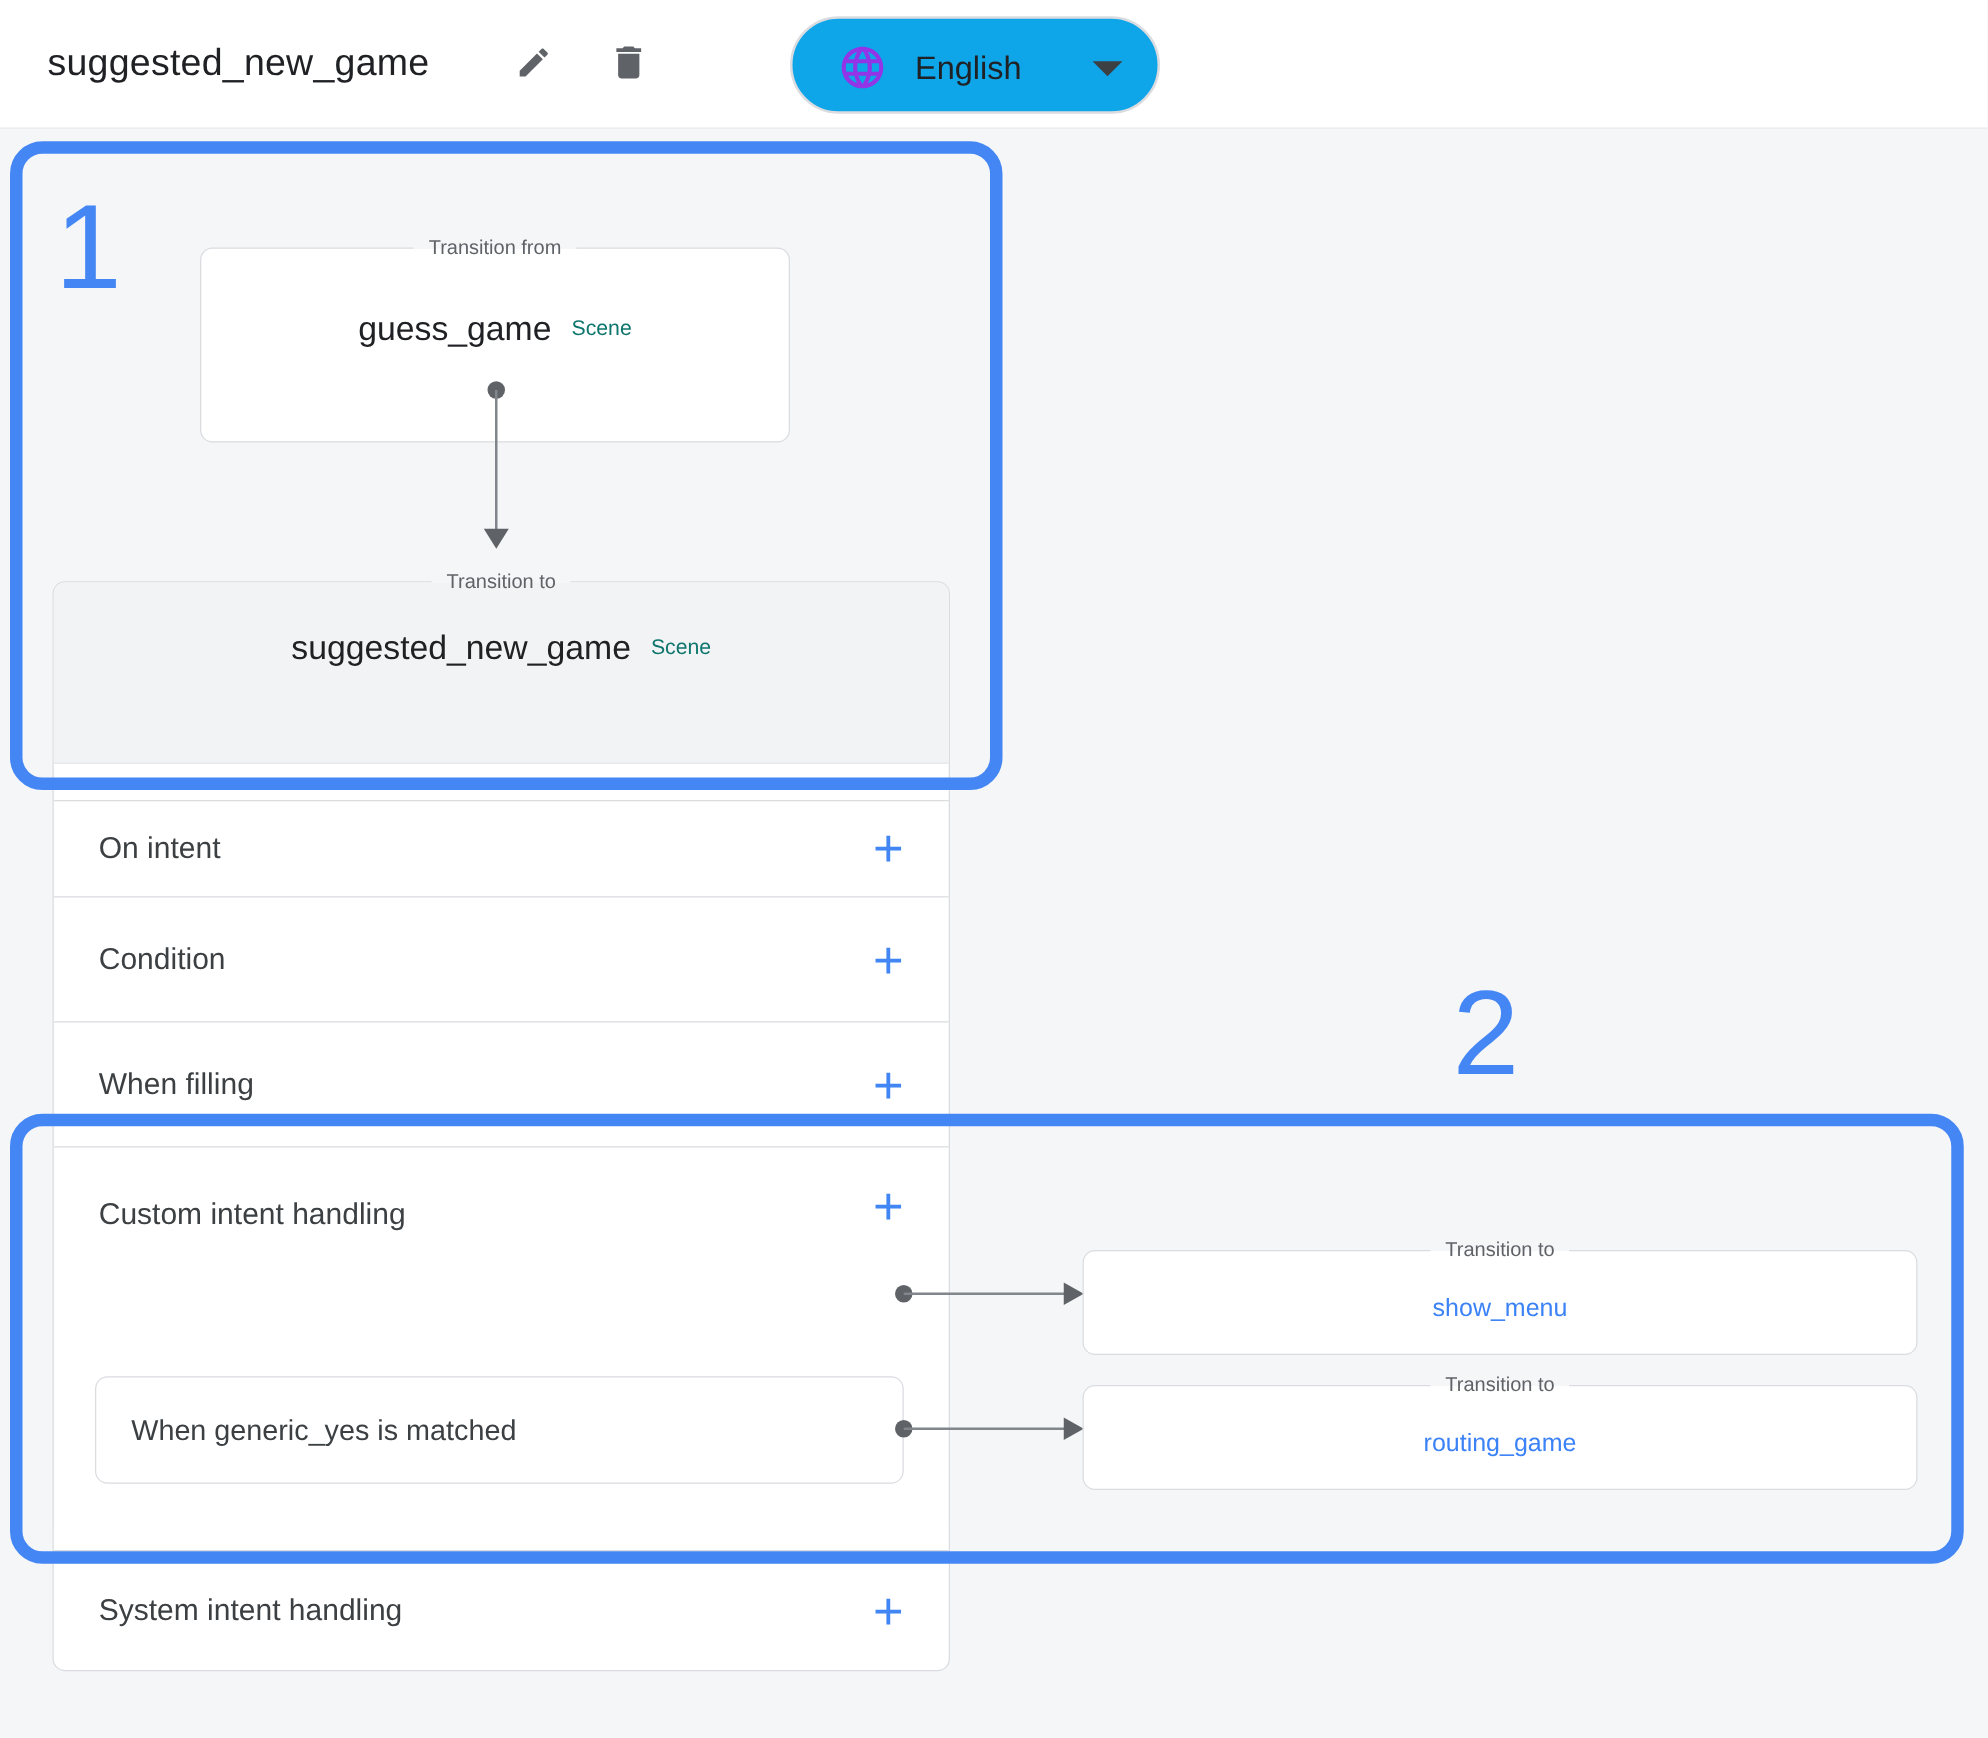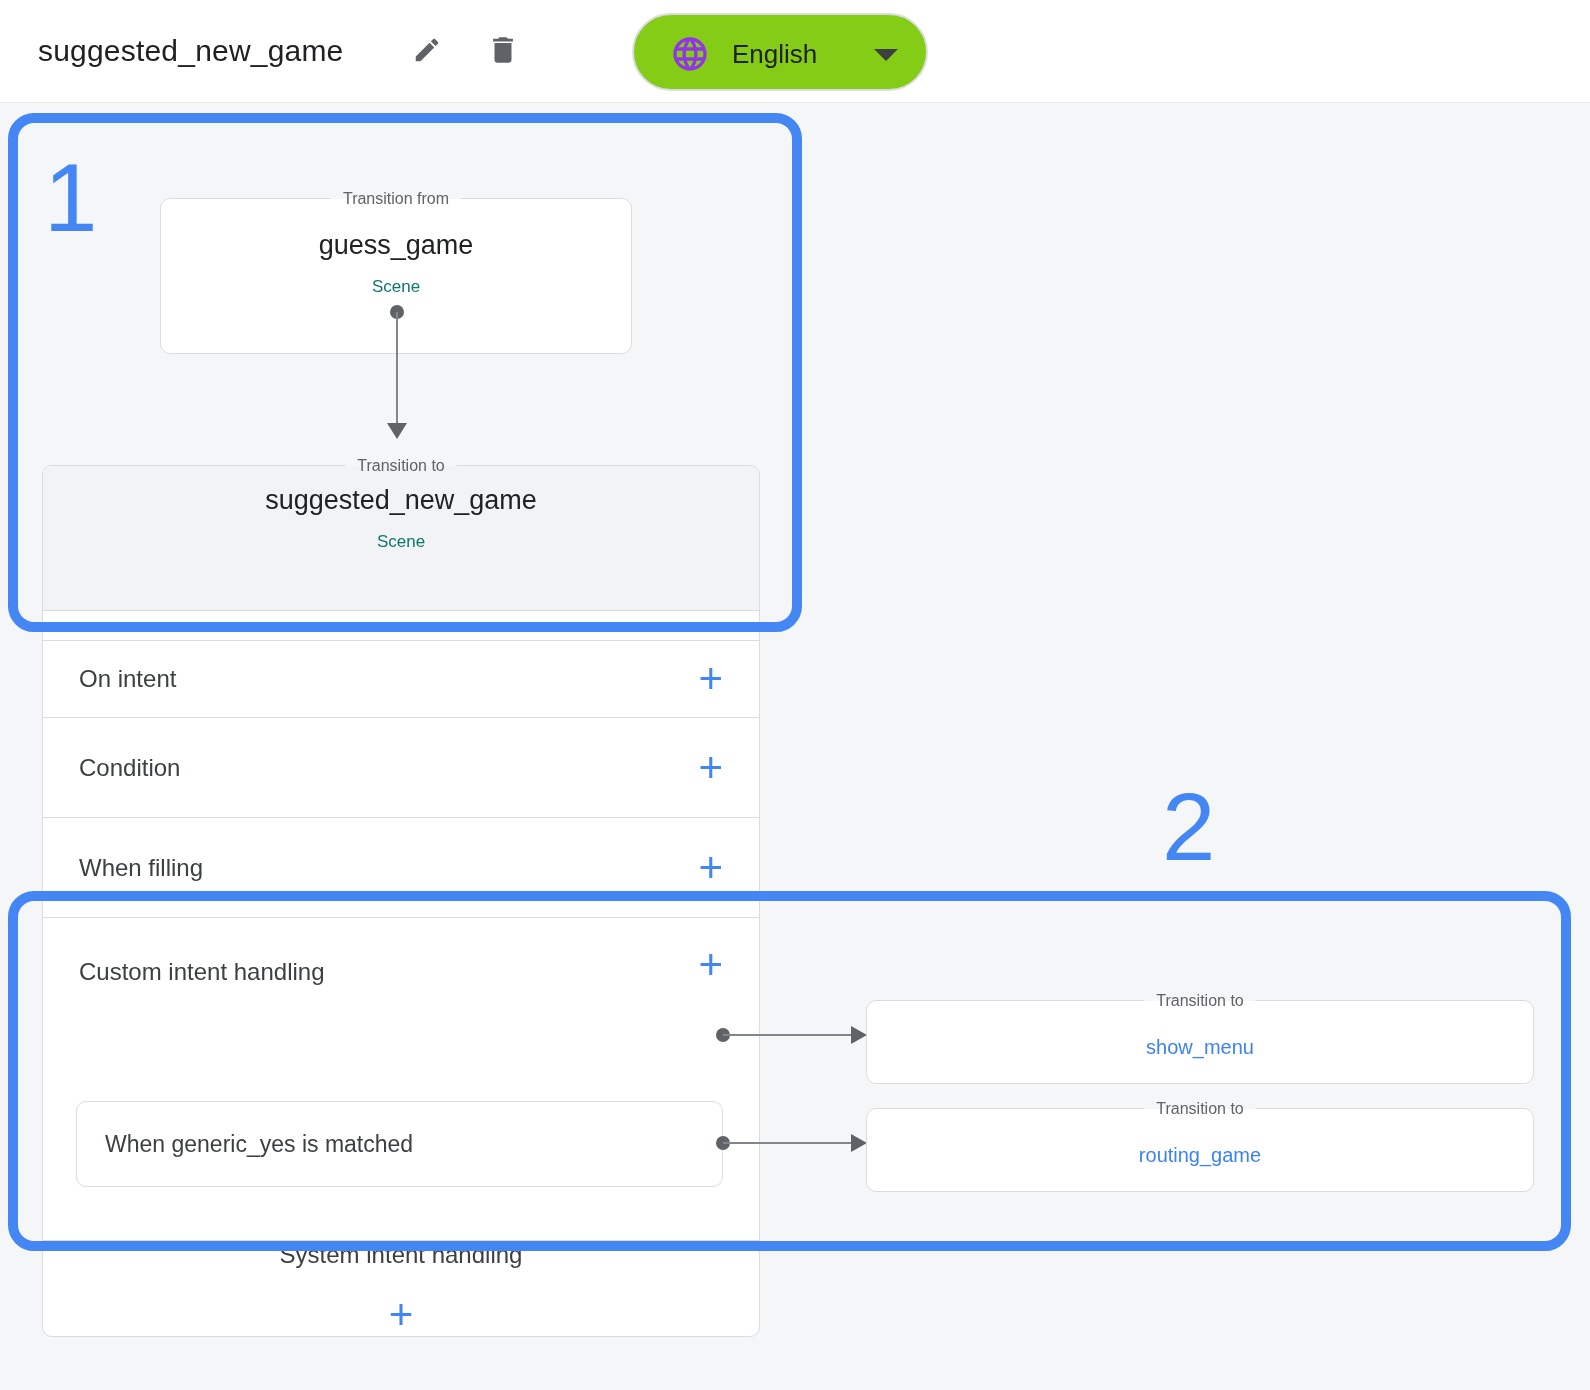--- a/index.html
+++ b/index.html
@@ -20,21 +20,21 @@
     position:absolute; left:38px; top:33px;
     font-size:30px; line-height:36px; color:#202124; letter-spacing:0.2px;
   }
   .icon-btn {
     position:absolute; background:none; border:none; cursor:pointer; line-height:0;
   }
   .icon-btn.edit { left:412px; top:35px; }
   .icon-btn.del  { left:486px; top:33px; }
   .lang-pill {
     position:absolute; left:632px; top:13px; width:296px; height:78px;
-    background:#84cc16; border:2px solid #dadce0; border-radius:40px; cursor:pointer;
+    background:#0ea5e9; border:2px solid #dadce0; border-radius:40px; cursor:pointer;
   }
   .globe { position:absolute; left:36px; top:19px; line-height:0; }
   .lang-label {
     position:absolute; left:98px; top:24px; font-size:26px; color:#202124;
   }
   .caret {
     position:absolute; right:28px; top:34px; width:0; height:0;
     border-left:12px solid transparent; border-right:12px solid transparent;
     border-top:12px solid #3c4043;
   }
@@ -45,21 +45,21 @@
     z-index:1;
   }
   .legend.on-white { background:linear-gradient(to bottom,#f4f6f8 50%,#ffffff 50%); }
   .legend.on-gray  { background:linear-gradient(to bottom,#f4f6f8 50%,#f1f3f4 50%); }
   
   .from-card {
     position:absolute; left:160px; top:157px; width:472px; height:156px;
     background:#ffffff; border:1px solid #dadce0; border-radius:10px; cursor:pointer;margin-top:41px;
   }
   .card-content {
-    display:flex; flex-direction:column; align-items:center; justify-content:center;
+    display:flex; flex-direction:row; align-items:center; justify-content:center;
     height:100%; gap:16px; padding-bottom:26px;
   }
   .scene-name { font-size:27px; color:#202124; }
   .scene-type { font-size:17px; color:#0f766e;text-align:right; }
   
   .dot {
     position:absolute; width:14px; height:14px; border-radius:50%; background:#5f6368;
   }
   .vline { position:absolute; left:396px; top:312px; width:2px; height:112px; background:#80868b; }
   .arrow-down {
@@ -88,21 +88,21 @@
     border-bottom:1px solid #dadce0;
   }
   .row {
     position:absolute; left:0; width:100%;
     display:flex; align-items:center; justify-content:space-between;
     padding:0 36px; border-bottom:1px solid #dadce0;
   }
   .row-on-enter  { top:175px; height:77px; }
   .row-condition { top:252px; height:100px; }
   .row-slot      { top:352px; height:100px; }
-  .row-system    { top:775px; height:95px; border-bottom:none;flex-direction:column; }
+  .row-system    { top:775px; height:95px; border-bottom:none; }
   .row-label { font-size:24px; color:#3c4043; }
   .add-btn {
     background:none; border:none; cursor:pointer;
     font-size:42px; font-weight:300; line-height:1; color:#4285f4;
     font-family:"Liberation Sans","DejaVu Sans",sans-serif;
   }
   .section-custom {
     position:absolute; left:0; top:452px; width:100%; height:323px;
     border-bottom:1px solid #dadce0;
   }

